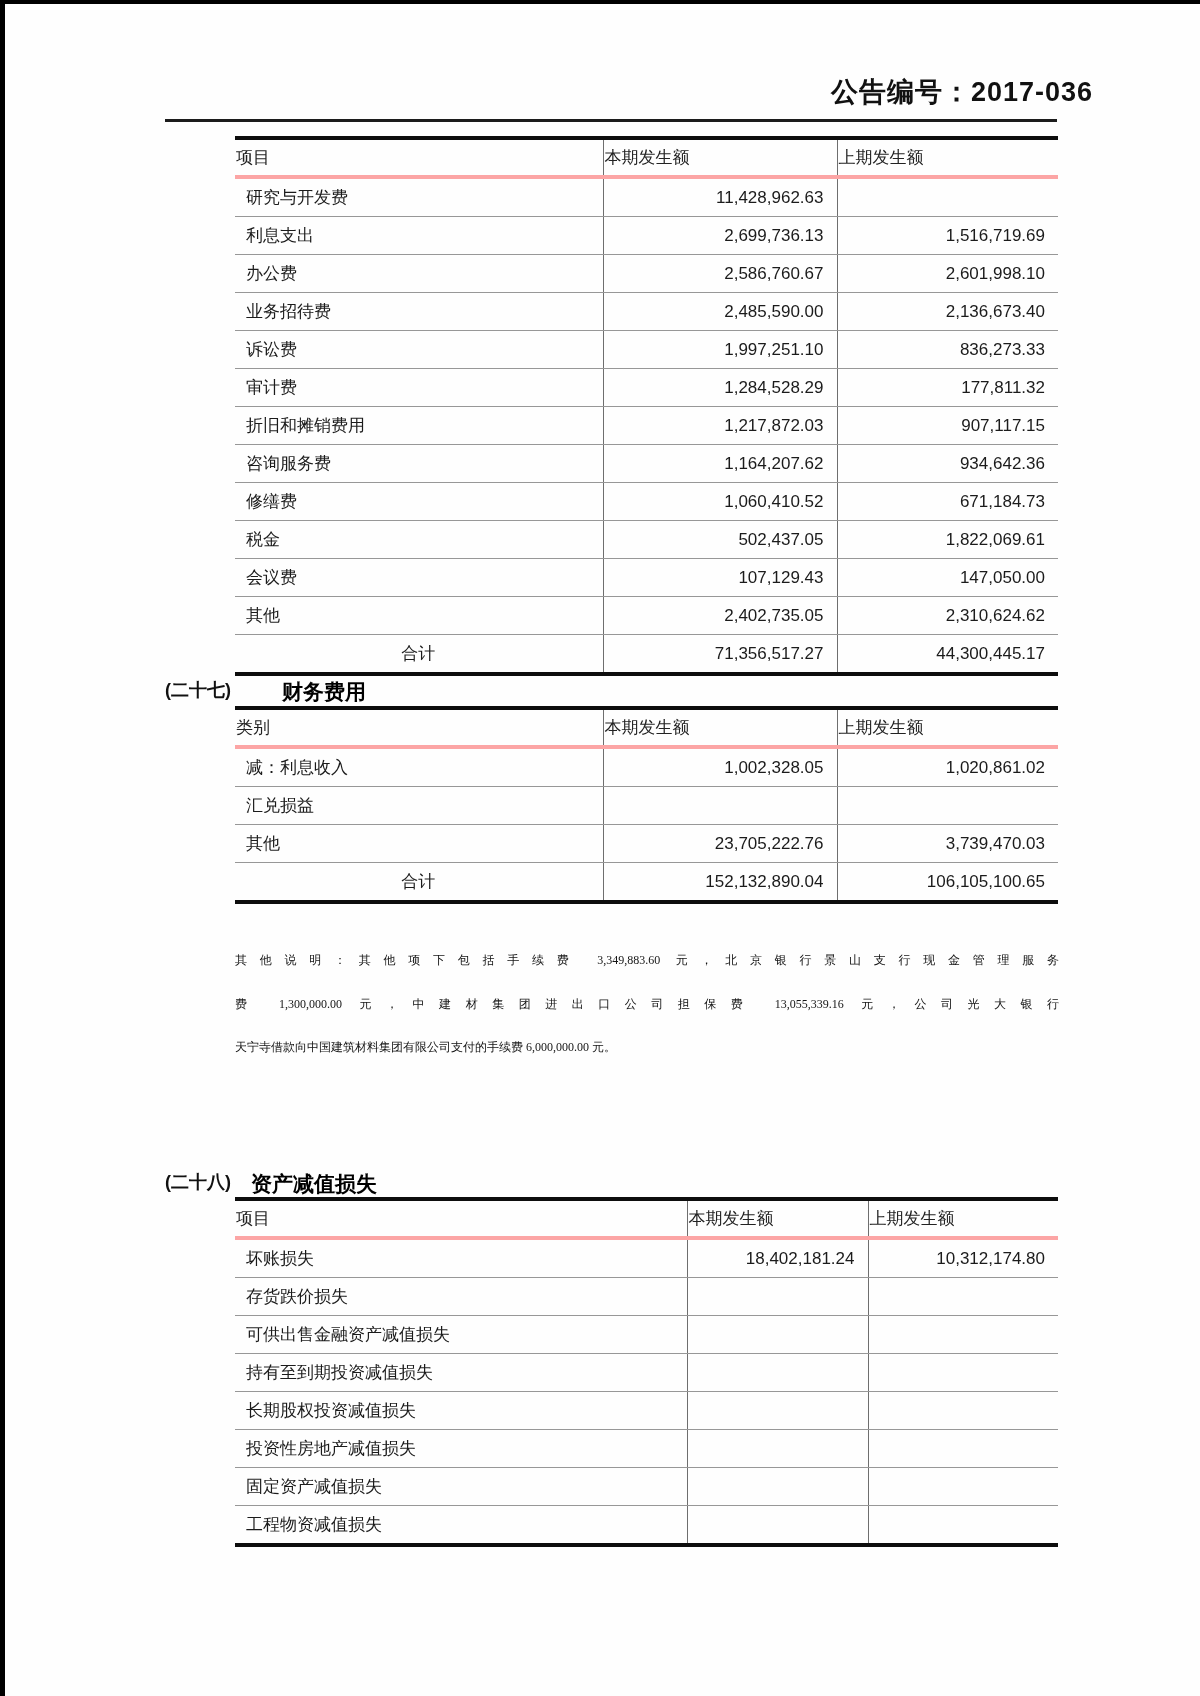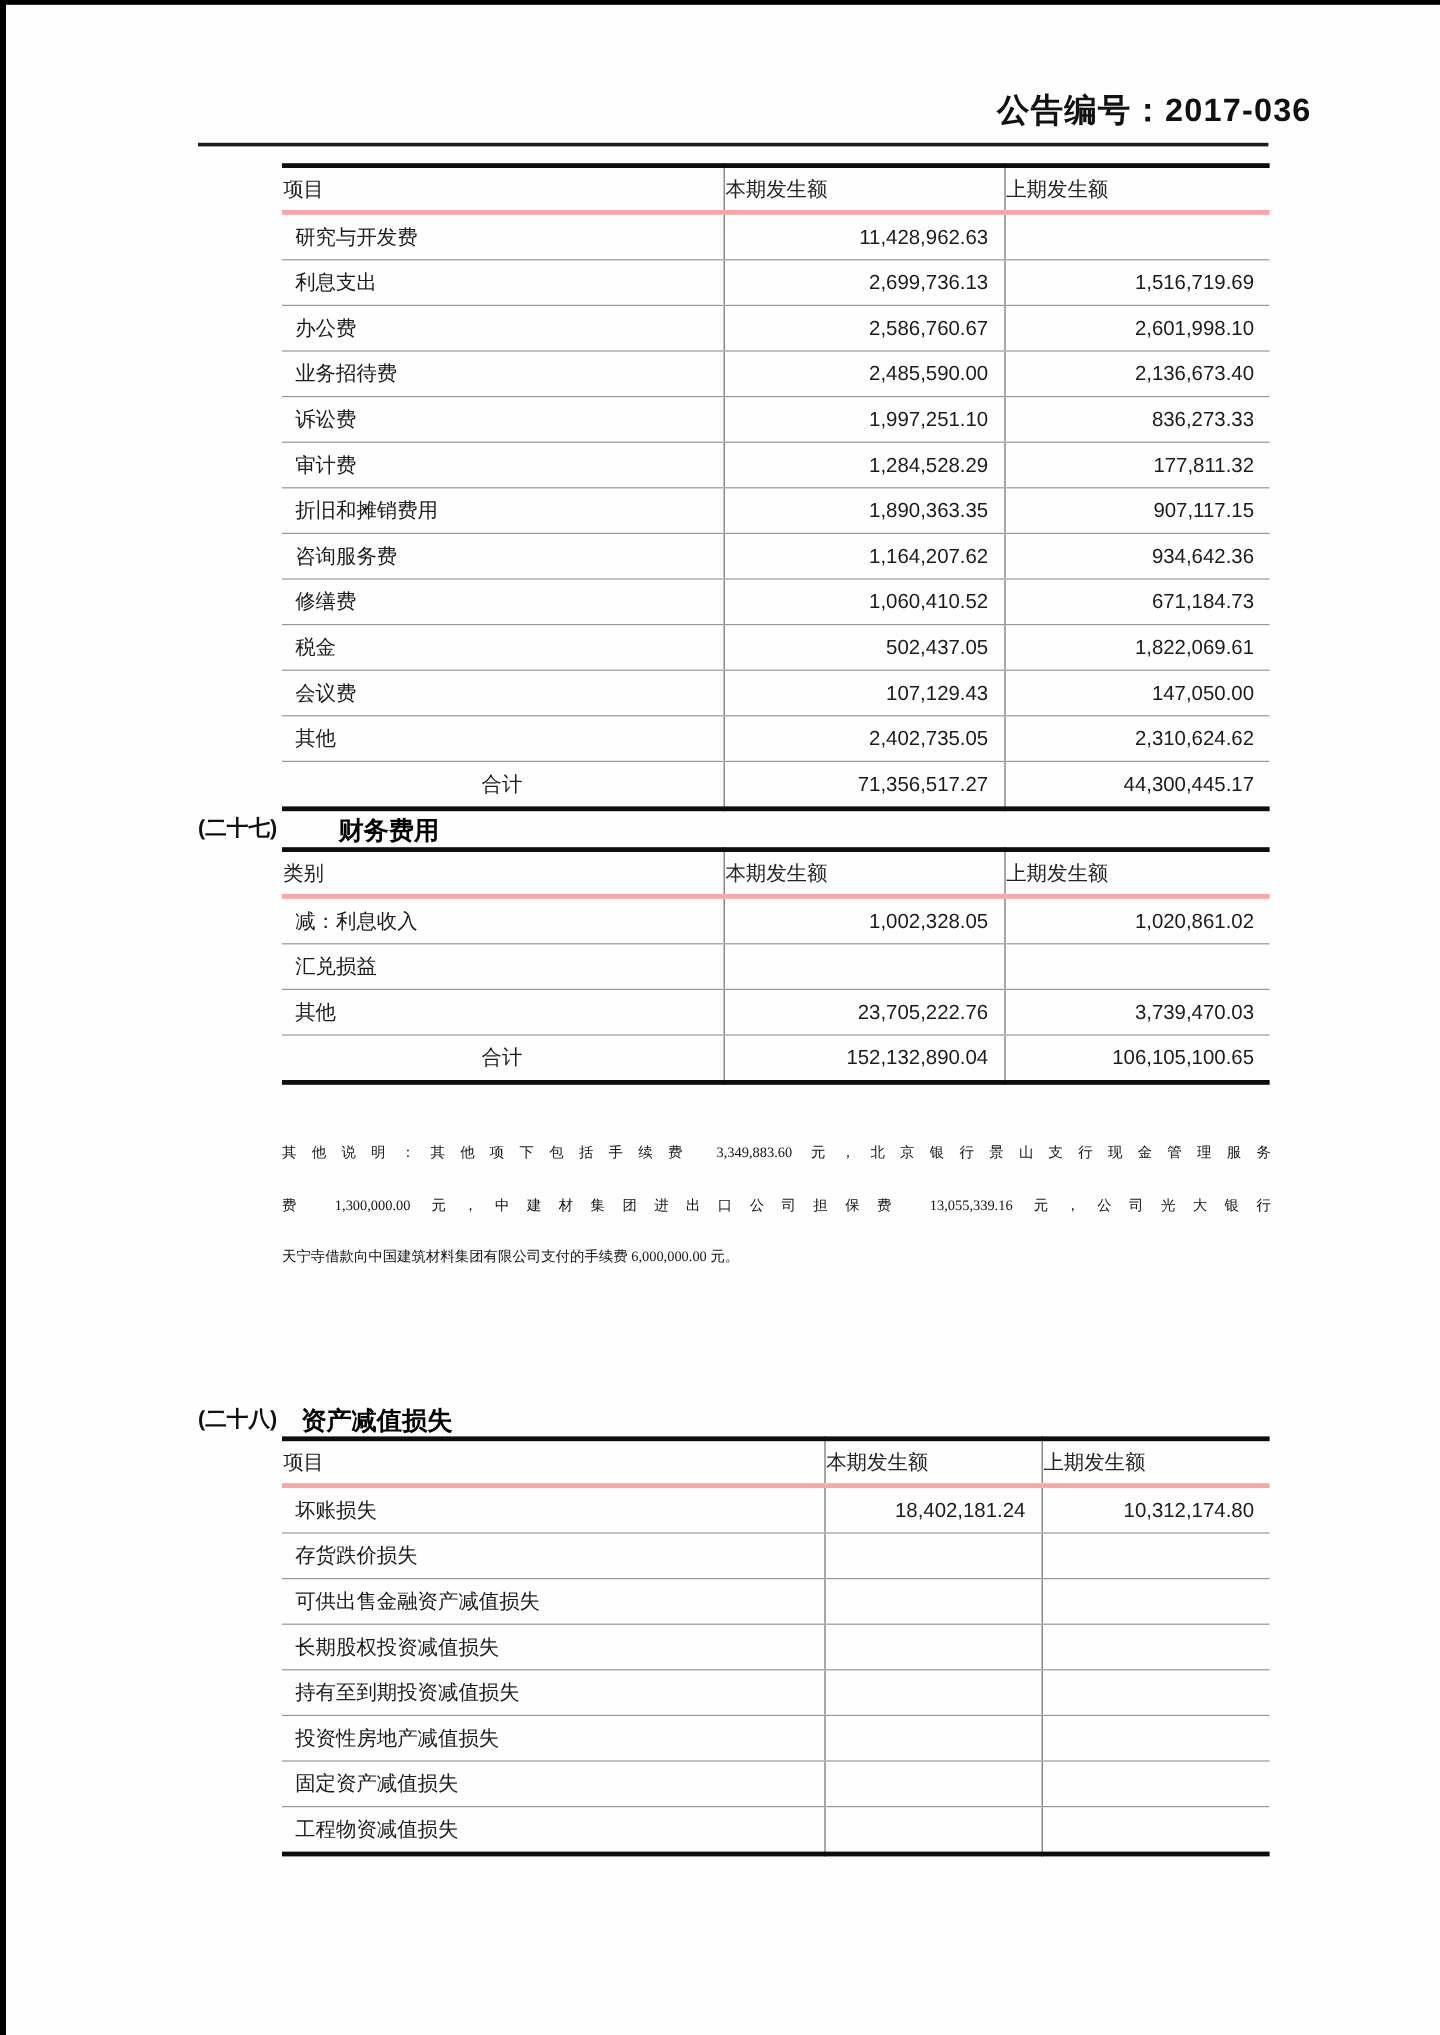--- a/index.html
+++ b/index.html
@@ -116,21 +116,21 @@
           <td class="c-num">1,997,251.10</td>
           <td class="c-num">836,273.33</td>
         </tr>
         <tr>
           <td class="c-label">审计费</td>
           <td class="c-num">1,284,528.29</td>
           <td class="c-num">177,811.32</td>
         </tr>
         <tr>
           <td class="c-label">折旧和摊销费用</td>
-          <td class="c-num">1,890,363.35</td>
+          <td class="c-num">1,217,872.03</td>
           <td class="c-num">907,117.15</td>
         </tr>
         <tr>
           <td class="c-label">咨询服务费</td>
           <td class="c-num">1,164,207.62</td>
           <td class="c-num">934,642.36</td>
         </tr>
         <tr>
           <td class="c-label">修缮费</td>
           <td class="c-num">1,060,410.52</td>
@@ -235,26 +235,26 @@
           <td class="c-label">存货跌价损失</td>
           <td class="c-num"></td>
           <td class="c-num"></td>
         </tr>
         <tr>
           <td class="c-label">可供出售金融资产减值损失</td>
           <td class="c-num"></td>
           <td class="c-num"></td>
         </tr>
         <tr>
+          <td class="c-label">持有至到期投资减值损失</td>
+          <td class="c-num"></td>
+          <td class="c-num"></td>
+        </tr>
+        <tr>
           <td class="c-label">长期股权投资减值损失</td>
-          <td class="c-num"></td>
-          <td class="c-num"></td>
-        </tr>
-        <tr>
-          <td class="c-label">持有至到期投资减值损失</td>
           <td class="c-num"></td>
           <td class="c-num"></td>
         </tr>
         <tr>
           <td class="c-label">投资性房地产减值损失</td>
           <td class="c-num"></td>
           <td class="c-num"></td>
         </tr>
         <tr>
           <td class="c-label">固定资产减值损失</td>

